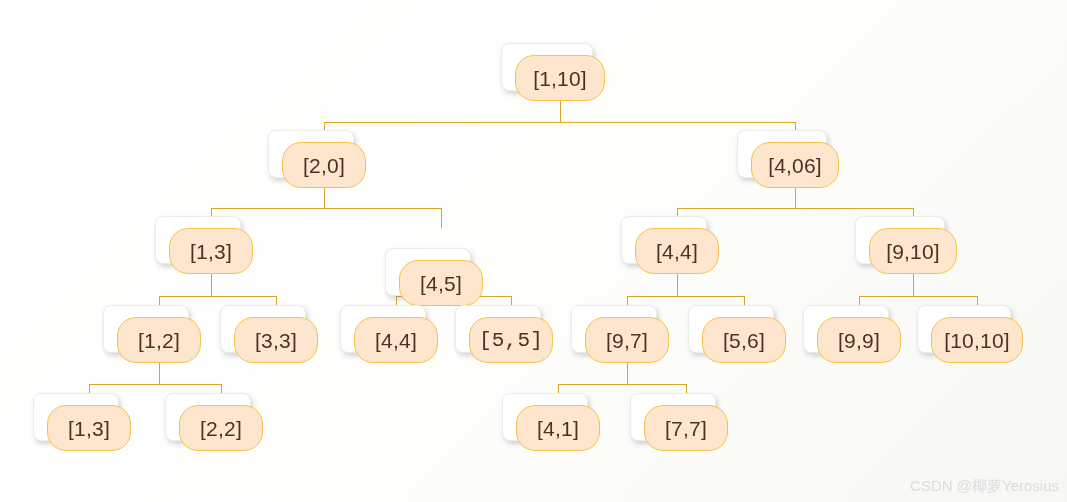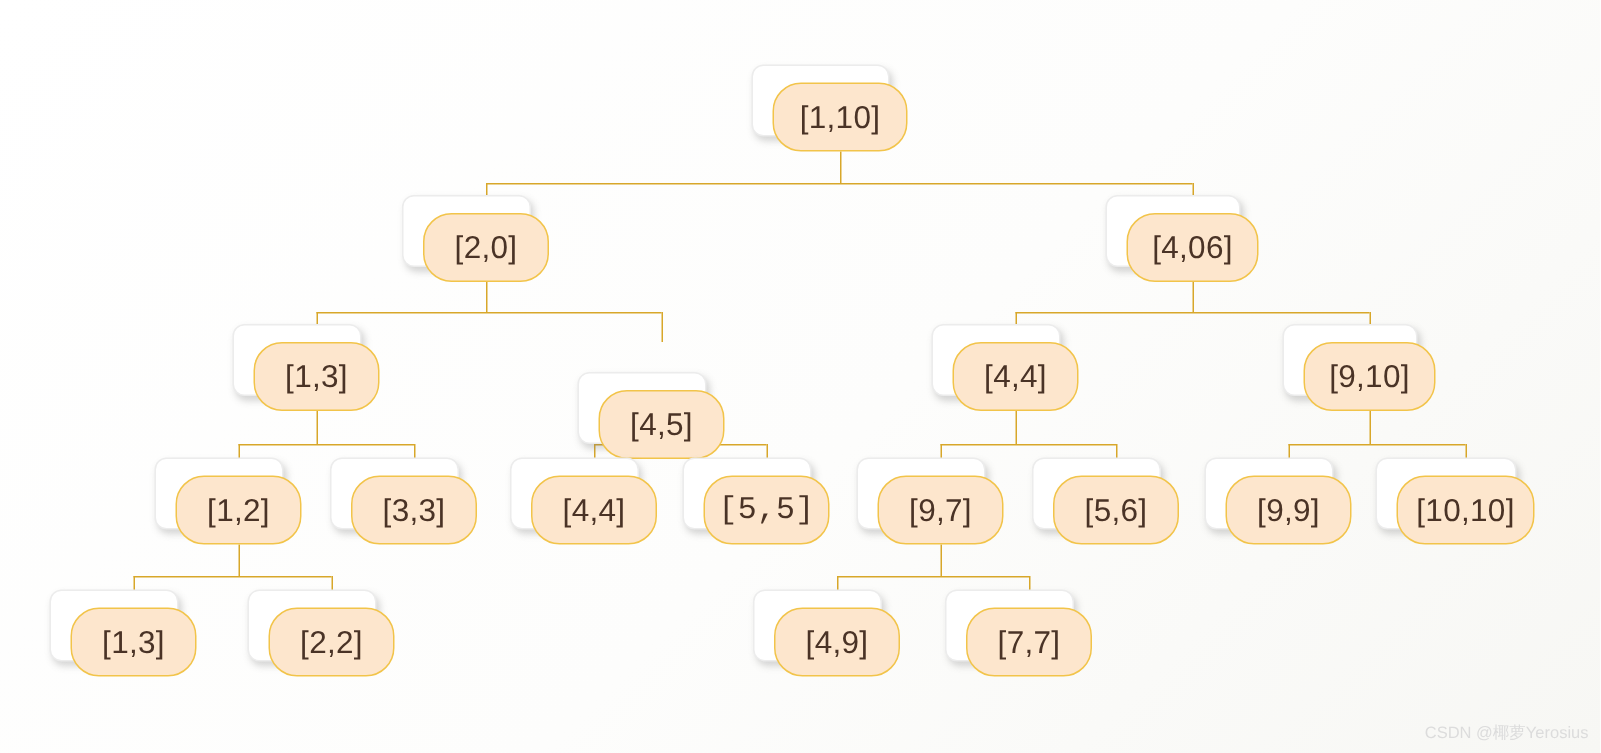--- a/index.html
+++ b/index.html
@@ -60,21 +60,21 @@
     white-space: nowrap;
     line-height: 1;
   }
 
   
   #watermark {
     position: absolute;
     right: 8px;
     bottom: 6px;
     color: #dcdcdc;
-    font-size: 11px;
+    font-size: 15px;
     white-space: nowrap;
     user-select: none;
   }
 </style>
 </head>
 <body>
 
 <div id="canvas">
   <div id="edge-layer">
       <div class="edge v" style="left: 560px; top: 101px; height: 21px; background: rgb(216, 167, 42);"></div>
@@ -213,21 +213,21 @@
       </div>
       <div class="node" style="left: 165px; top: 393px; width: 84px; height: 46px;">
         <div class="ghost"></div>
         <div class="card">
           <span class="label">[2,2]</span>
         </div>
       </div>
       <div class="node" style="left: 502px; top: 393px; width: 84px; height: 46px;">
         <div class="ghost"></div>
         <div class="card">
-          <span class="label">[4,9]</span>
+          <span class="label">[4,1]</span>
         </div>
       </div>
       <div class="node" style="left: 630px; top: 393px; width: 84px; height: 46px;">
         <div class="ghost"></div>
         <div class="card">
           <span class="label">[7,7]</span>
         </div>
       </div>
     </div>
   <div id="watermark">CSDN @椰萝Yerosius</div>

